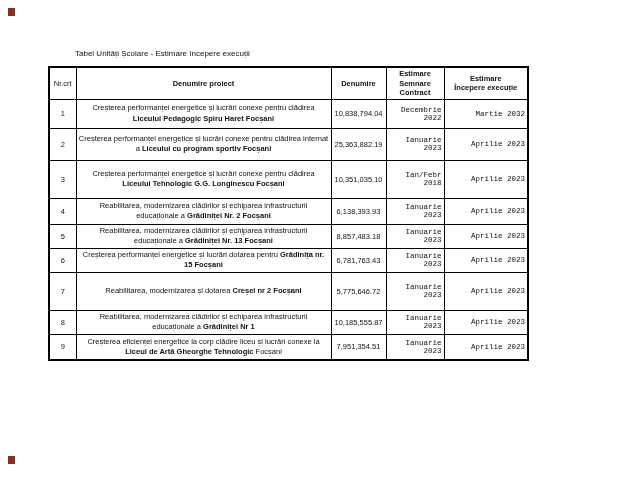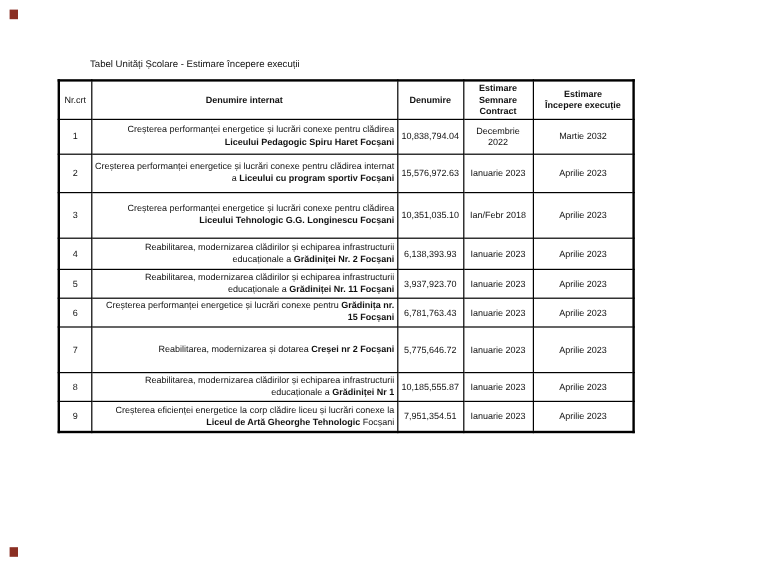--- a/index.html
+++ b/index.html
@@ -25,24 +25,24 @@
     border:2px solid #000;
   }
   table.projects th, table.projects td {
     border:1px solid #000;
     padding:1px 2px;
     vertical-align:middle;
     overflow:hidden;
   }
   th { font-weight:bold; text-align:center; white-space:pre-line; line-height:1.25; }
   th.nrcrt { font-weight:normal; text-align:center; vertical-align:bottom; padding:0 0 1px 1px; }
-  td.desc { vertical-align:top; line-height:1.35; text-align:right; }
+  td.desc { vertical-align:top; line-height:1.35; text-align:center; }
   td.num  { text-align:center; }
   td.val  { text-align:center; padding-right:2px; }
-  td.date { text-align:center; }
+  td.date { text-align:right;font-family:Liberation Mono, monospace; }
   b { font-weight:bold; }
 </style>
 </head>
 <body>
 
 <div class="page">
 
   <div class="marker marker-top" style="background: rgb(139, 47, 35);"></div>
   <div class="marker marker-bottom" style="background: rgb(139, 47, 35);"></div>
 
@@ -52,68 +52,68 @@
     <colgroup>
       <col style="width:27px">
       <col style="width:255px">
       <col style="width:55px">
       <col style="width:58px">
       <col style="width:84px">
     </colgroup>
     <thead>
       <tr style="height:32px">
         <th class="nrcrt">Nr.crt</th>
-        <th>Denumire internat</th>
+        <th>Denumire proiect</th>
         <th>Denumire</th>
         <th>Estimare
 Semnare
 Contract</th>
         <th>Estimare
 Începere execuție</th>
       </tr>
     </thead>
     <tbody>
       <tr style="height:29px">
         <td class="num">1</td>
         <td class="desc"><span>Creșterea performanței energetice și lucrări conexe pentru clădirea </span><b>Liceului Pedagogic Spiru Haret Focșani</b><span></span></td>
         <td class="val">10,838,794.04</td>
         <td class="date">Decembrie 2022</td>
         <td class="date">Martie 2032</td>
       </tr>
       <tr style="height:32px">
         <td class="num">2</td>
         <td class="desc"><span>Creșterea performanței energetice și lucrări conexe pentru clădirea internat a </span><b>Liceului cu program sportiv Focșani</b><span></span></td>
-        <td class="val">15,576,972.63</td>
+        <td class="val">25,363,882.19</td>
         <td class="date">Ianuarie 2023</td>
         <td class="date">Aprilie 2023</td>
       </tr>
       <tr style="height:38px">
         <td class="num">3</td>
         <td class="desc"><span>Creșterea performanței energetice și lucrări conexe pentru clădirea </span><b>Liceului Tehnologic G.G. Longinescu Focșani</b><span></span></td>
         <td class="val">10,351,035.10</td>
         <td class="date">Ian/Febr 2018</td>
         <td class="date">Aprilie 2023</td>
       </tr>
       <tr style="height:26px">
         <td class="num">4</td>
         <td class="desc"><span>Reabilitarea, modernizarea clădirilor și echiparea infrastructurii educaționale a </span><b>Grădiniței  Nr. 2 Focșani</b><span></span></td>
         <td class="val">6,138,393.93</td>
         <td class="date">Ianuarie 2023</td>
         <td class="date">Aprilie 2023</td>
       </tr>
       <tr style="height:24px">
         <td class="num">5</td>
-        <td class="desc"><span>Reabilitarea, modernizarea clădirilor și echiparea infrastructurii educaționale a </span><b>Grădiniței Nr. 11 Focșani</b><span></span></td>
-        <td class="val">3,937,923.70</td>
+        <td class="desc"><span>Reabilitarea, modernizarea clădirilor și echiparea infrastructurii educaționale a </span><b>Grădiniței Nr. 13 Focșani</b><span></span></td>
+        <td class="val">8,857,483.18</td>
         <td class="date">Ianuarie 2023</td>
         <td class="date">Aprilie 2023</td>
       </tr>
       <tr style="height:24px">
         <td class="num">6</td>
-        <td class="desc"><span>Creșterea performanței energetice și lucrări conexe pentru </span><b>Grădinița nr. 15 Focșani</b><span></span></td>
+        <td class="desc"><span>Creșterea performanței energetice și lucrări dotarea pentru </span><b>Grădinița nr. 15 Focșani</b><span></span></td>
         <td class="val">6,781,763.43</td>
         <td class="date">Ianuarie 2023</td>
         <td class="date">Aprilie 2023</td>
       </tr>
       <tr style="height:38px">
         <td class="num">7</td>
         <td class="desc"><span>Reabilitarea, modernizarea și dotarea </span><b>Creșei nr 2 Focșani</b><span></span></td>
         <td class="val">5,775,646.72</td>
         <td class="date">Ianuarie 2023</td>
         <td class="date">Aprilie 2023</td>

